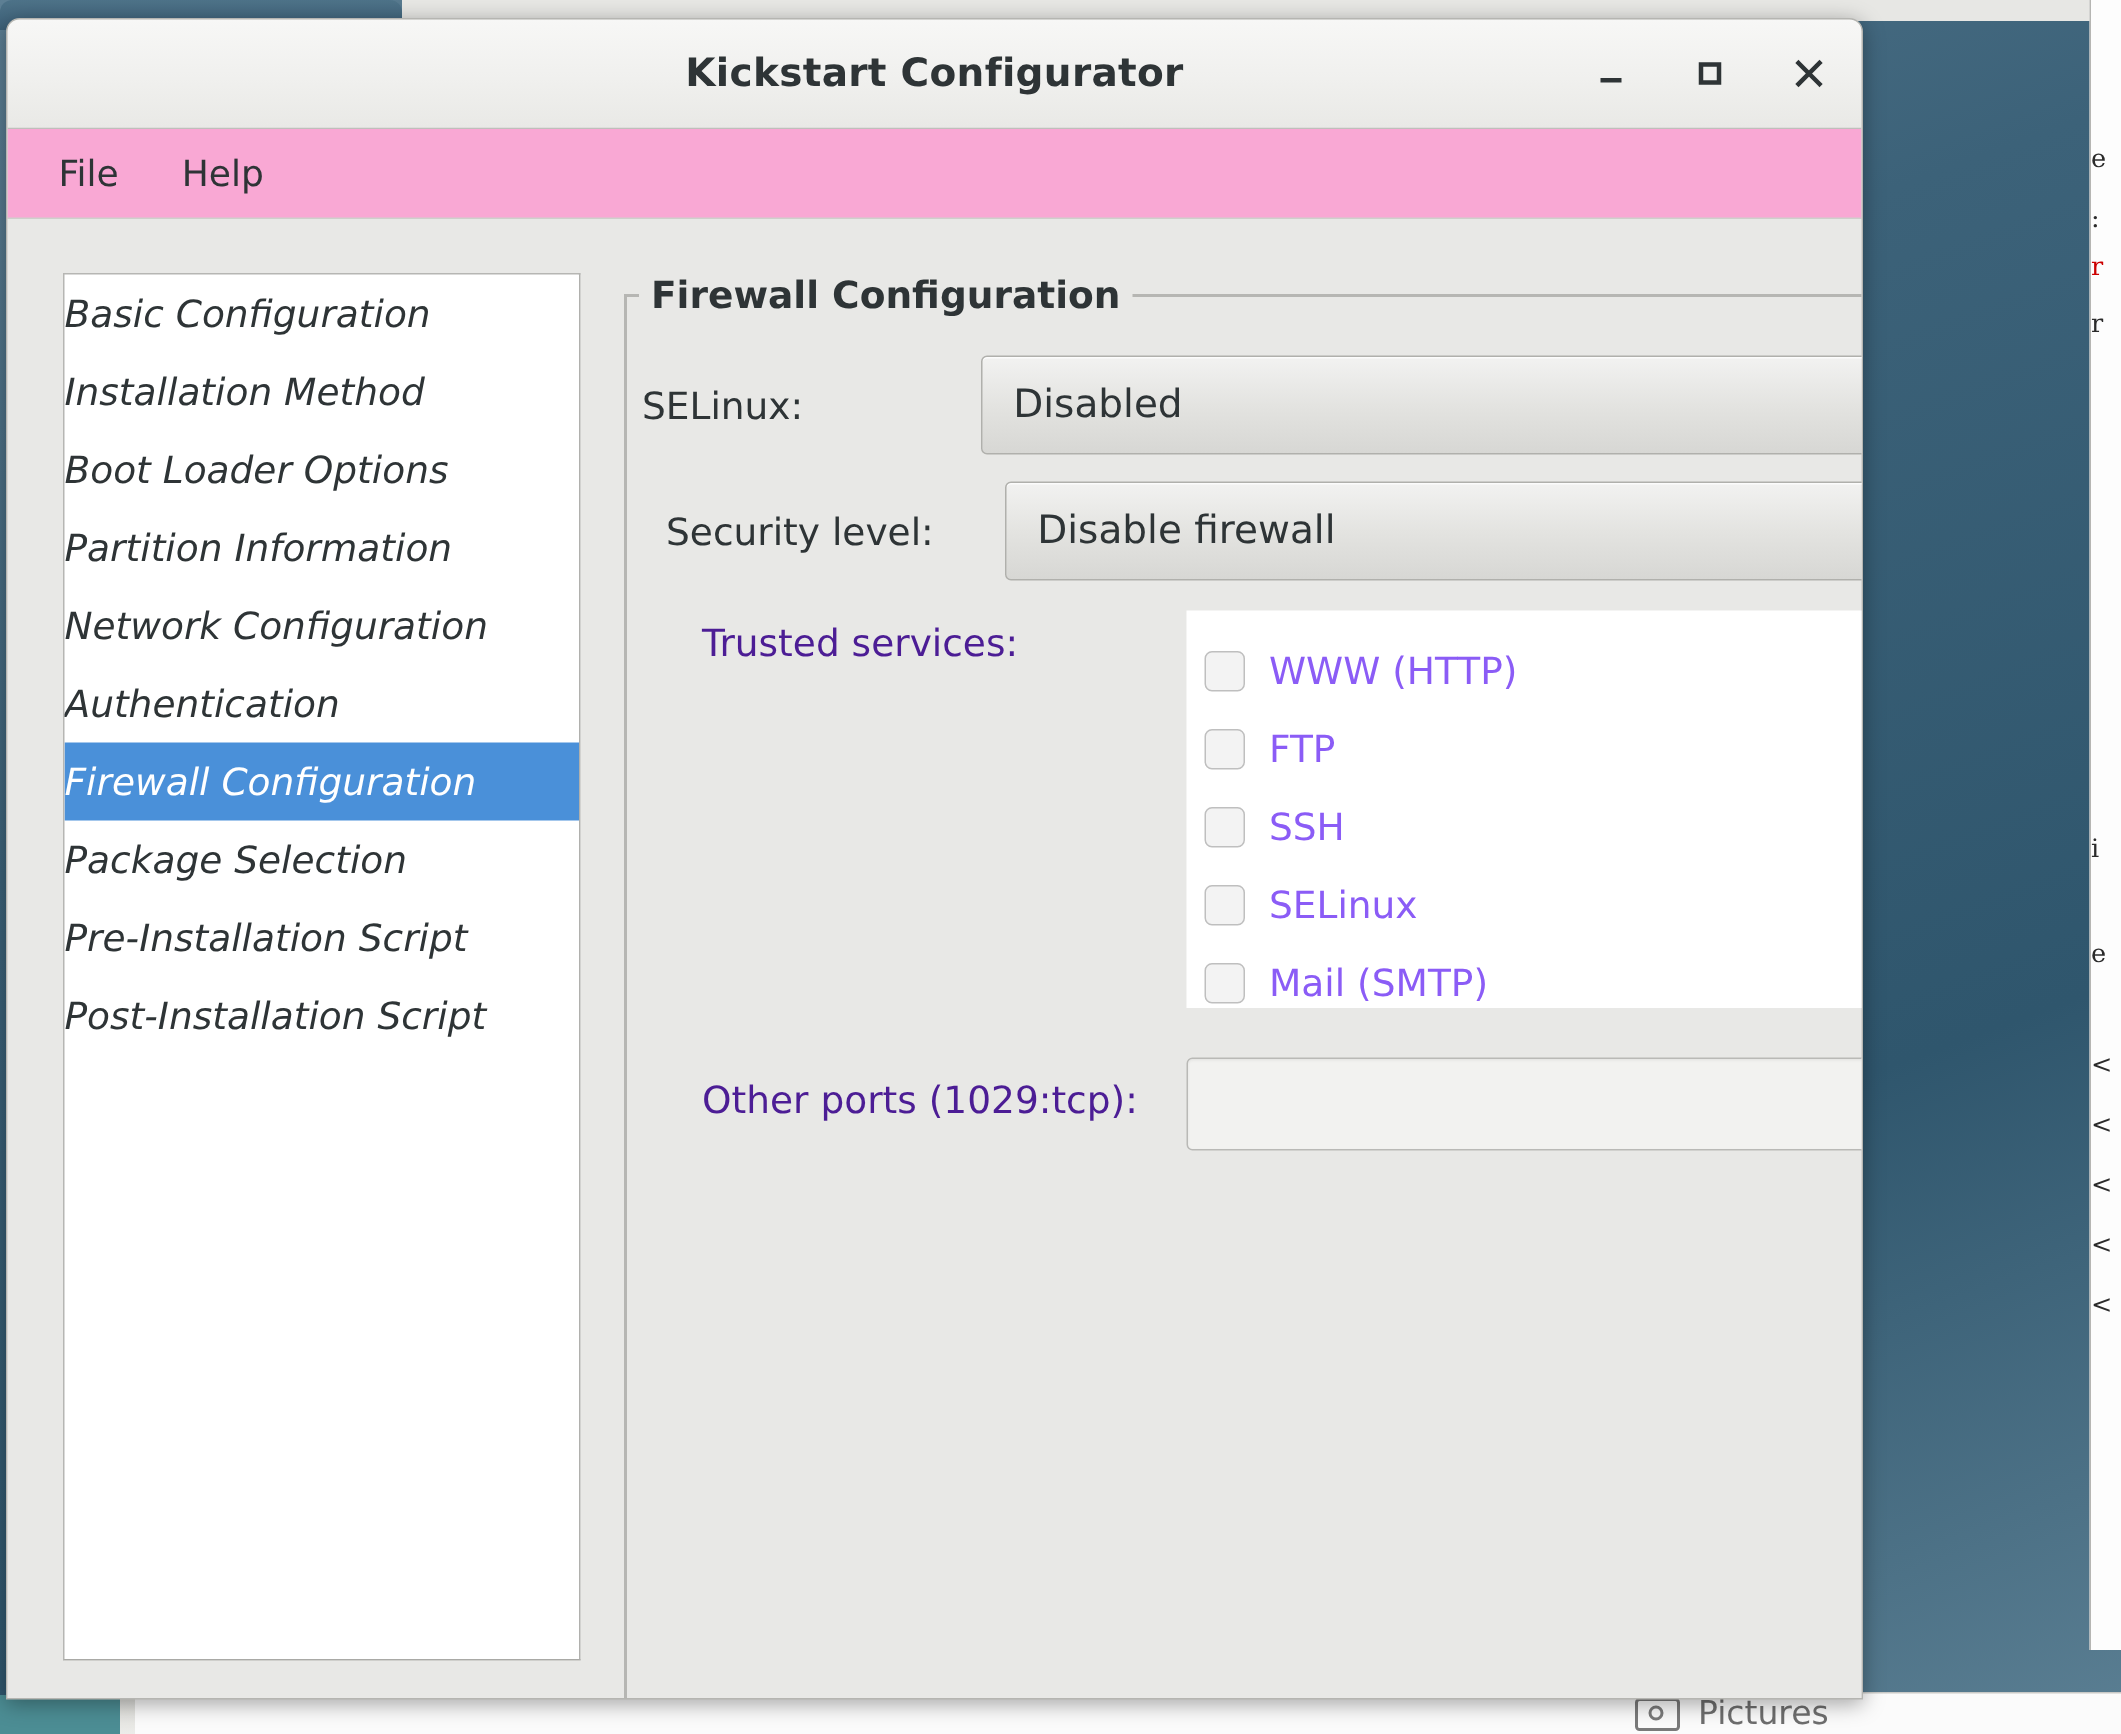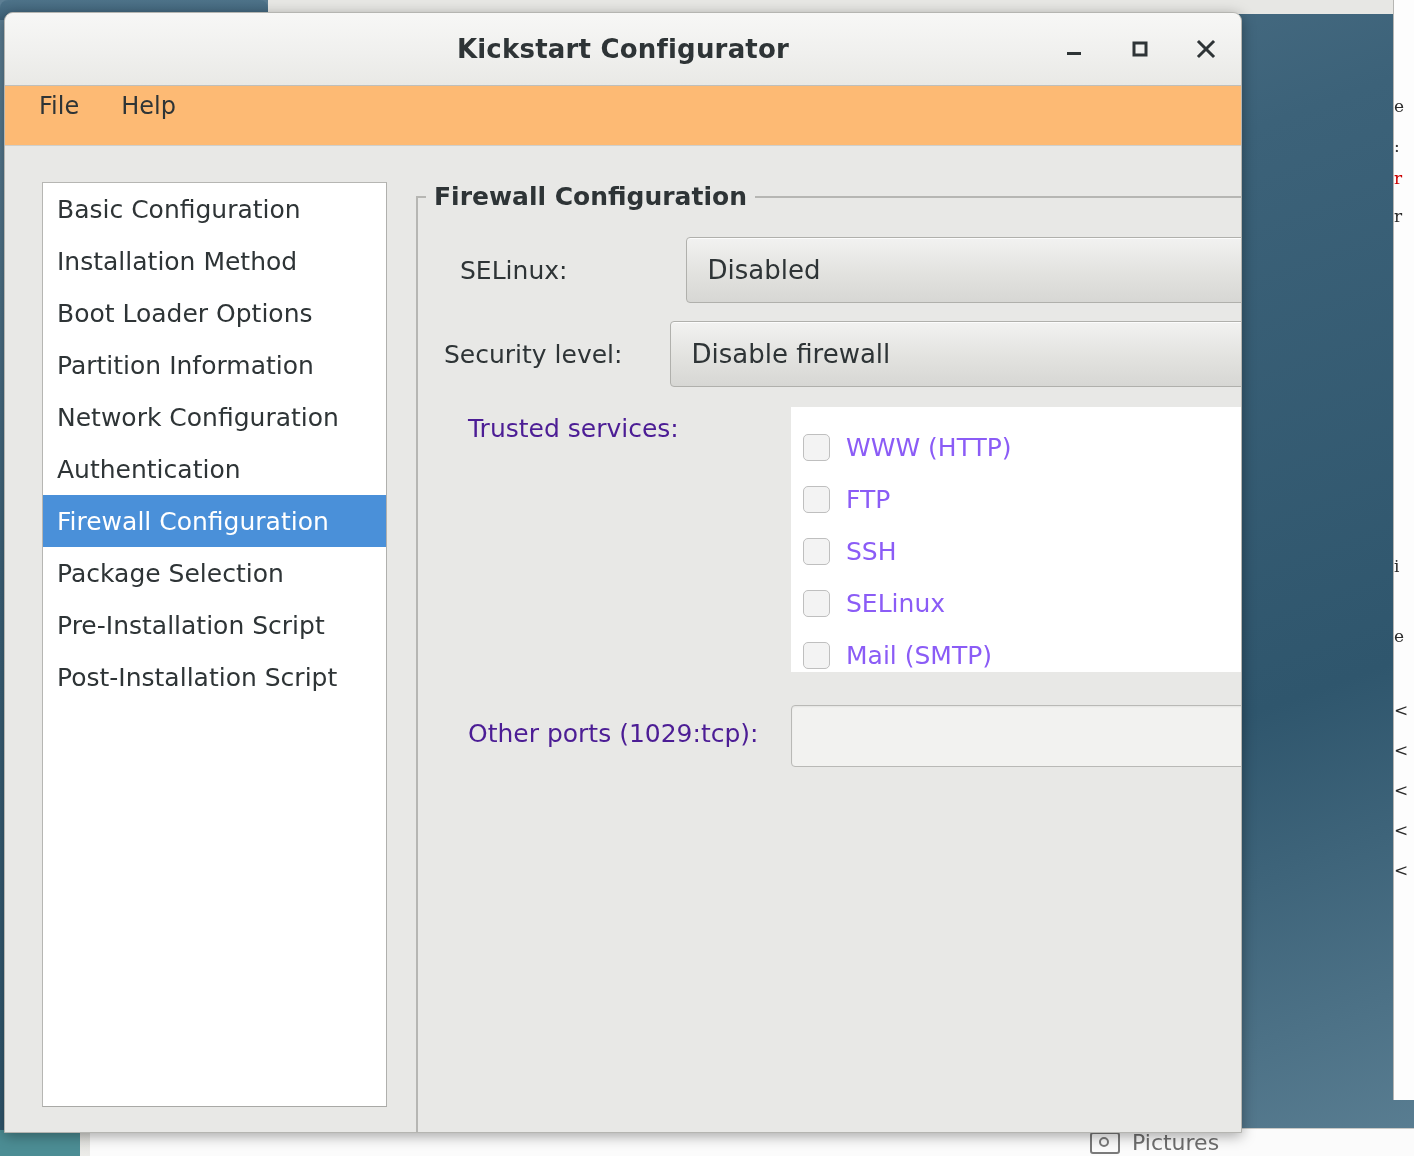--- a/index.html
+++ b/index.html
@@ -156,23 +156,24 @@
     display: flex;
     align-items: center;
     justify-content: center;
     cursor: pointer;
   }
   .win-btn svg { display: block; }
 
   
   #menubar {
     height: 60px;
-    background: #fdba74;
+    background: #f9a8d4;
     border-bottom: 1px solid #cfcfcb;
     display: flex;
+    align-items: center;
     padding-left: 18px;
     box-sizing: border-box;
     gap: 10px;
   }
   .menu-item {
     font-size: 24px;
     color: #2e3436;
     padding: 6px 16px;
     cursor: pointer;
     border-radius: 3px;
@@ -196,26 +197,26 @@
     border: 1px solid #b6b6b3;
     border-right-color: #b0b0ad;
     border-bottom-color: #a9a9a6;
     box-sizing: border-box;
     overflow: hidden;
   }
   .side-item {
     height: 52px;
     display: flex;
     align-items: center;
-    padding-left: 14px;
     font-size: 25px;
     color: #2e3436;
     box-sizing: border-box;
     cursor: pointer;
     white-space: nowrap;
+    font-style: italic;
   }
   .side-item.selected {
     background: #4a90d9;
     color: #ffffff;
   }
 
   
   #frame {
     position: absolute;
     left: 411px;
@@ -415,21 +416,21 @@
         <div class="side-item selected">Firewall Configuration</div>
         <div class="side-item">Package Selection</div>
         <div class="side-item">Pre-Installation Script</div>
         <div class="side-item">Post-Installation Script</div>
       </div>
 
       <div id="frame">
         <div id="frame-border"></div>
         <div id="frame-title">Firewall Configuration</div>
 
-        <div class="row" style="left:44px; top:55px; width:900px; height:66px;">
+        <div class="row" style="left:12px; top:55px; width:900px; height:66px;">
           <span class="field-label" style="width:210px;">SELinux:</span>
           <div class="combo" style="margin-left:25px; width:702px; height:66px;">
             <span class="combo-value">Disabled</span>
             <span class="combo-arrow">
               <svg width="22" height="14" viewBox="0 0 22 14">
                   <path d="M1 2 L11 12 L21 2 Z" fill="#2e3436"></path>
                 </svg>
             </span>
           </div>
         </div>

